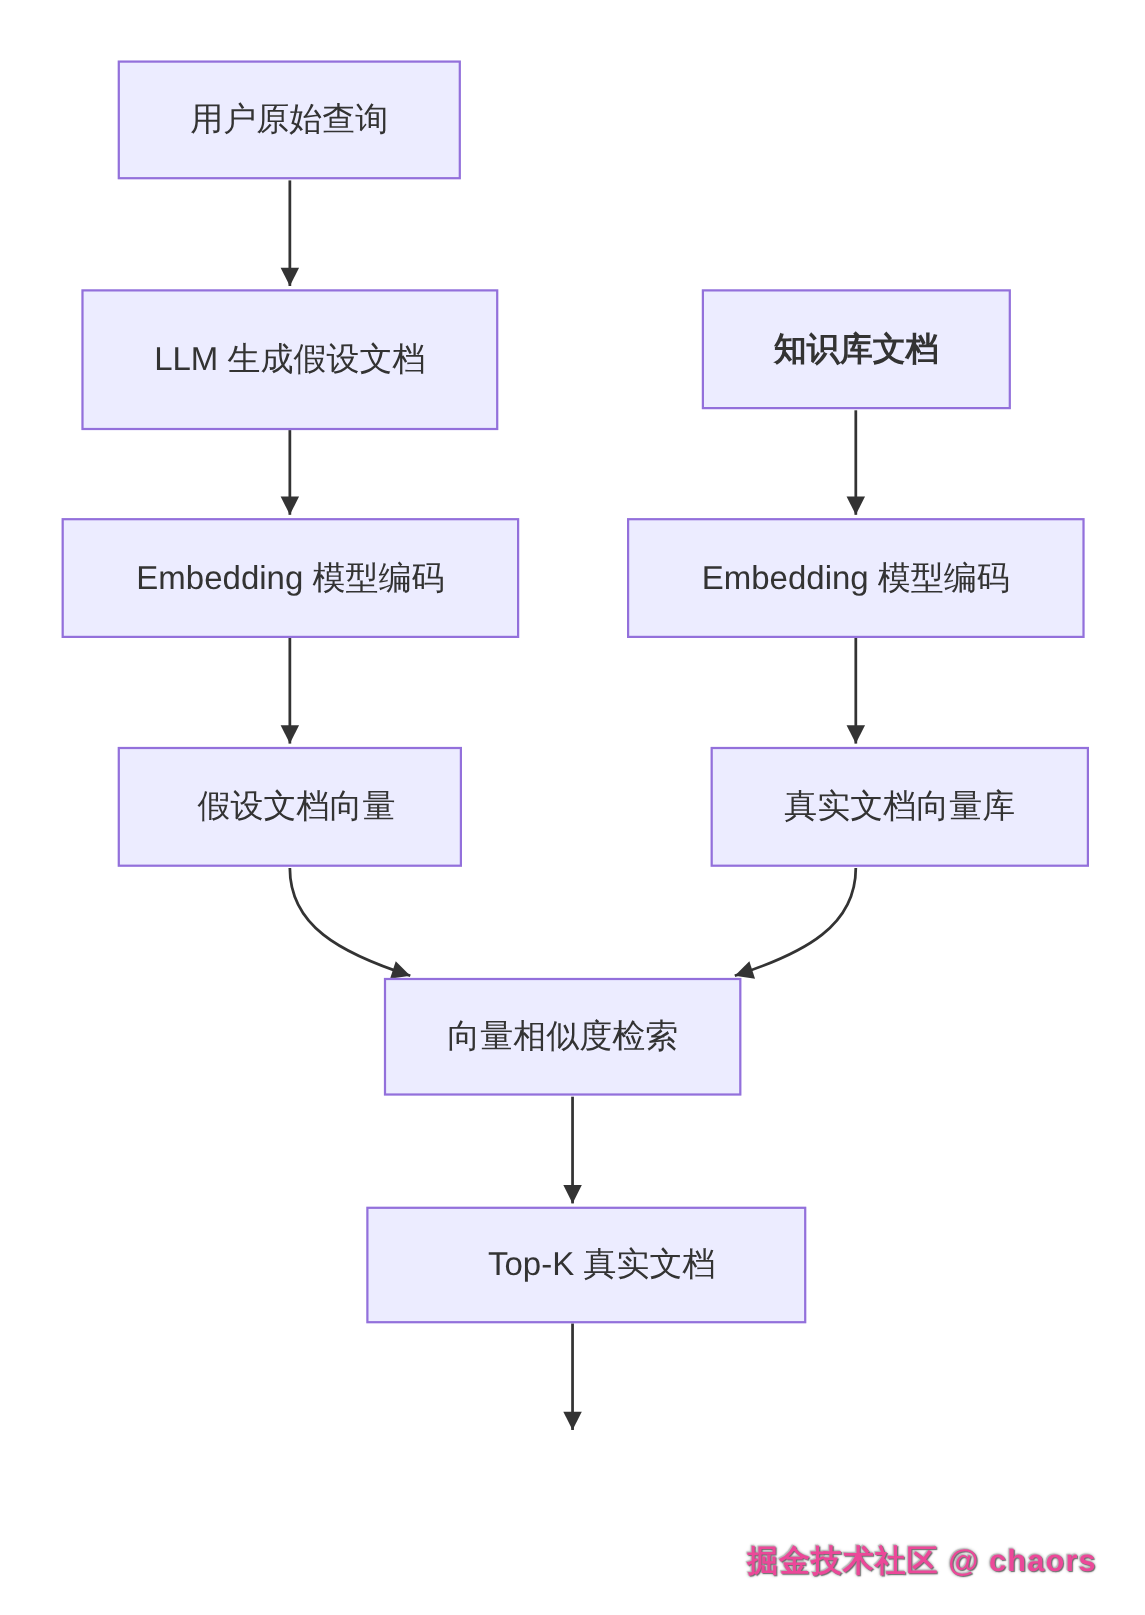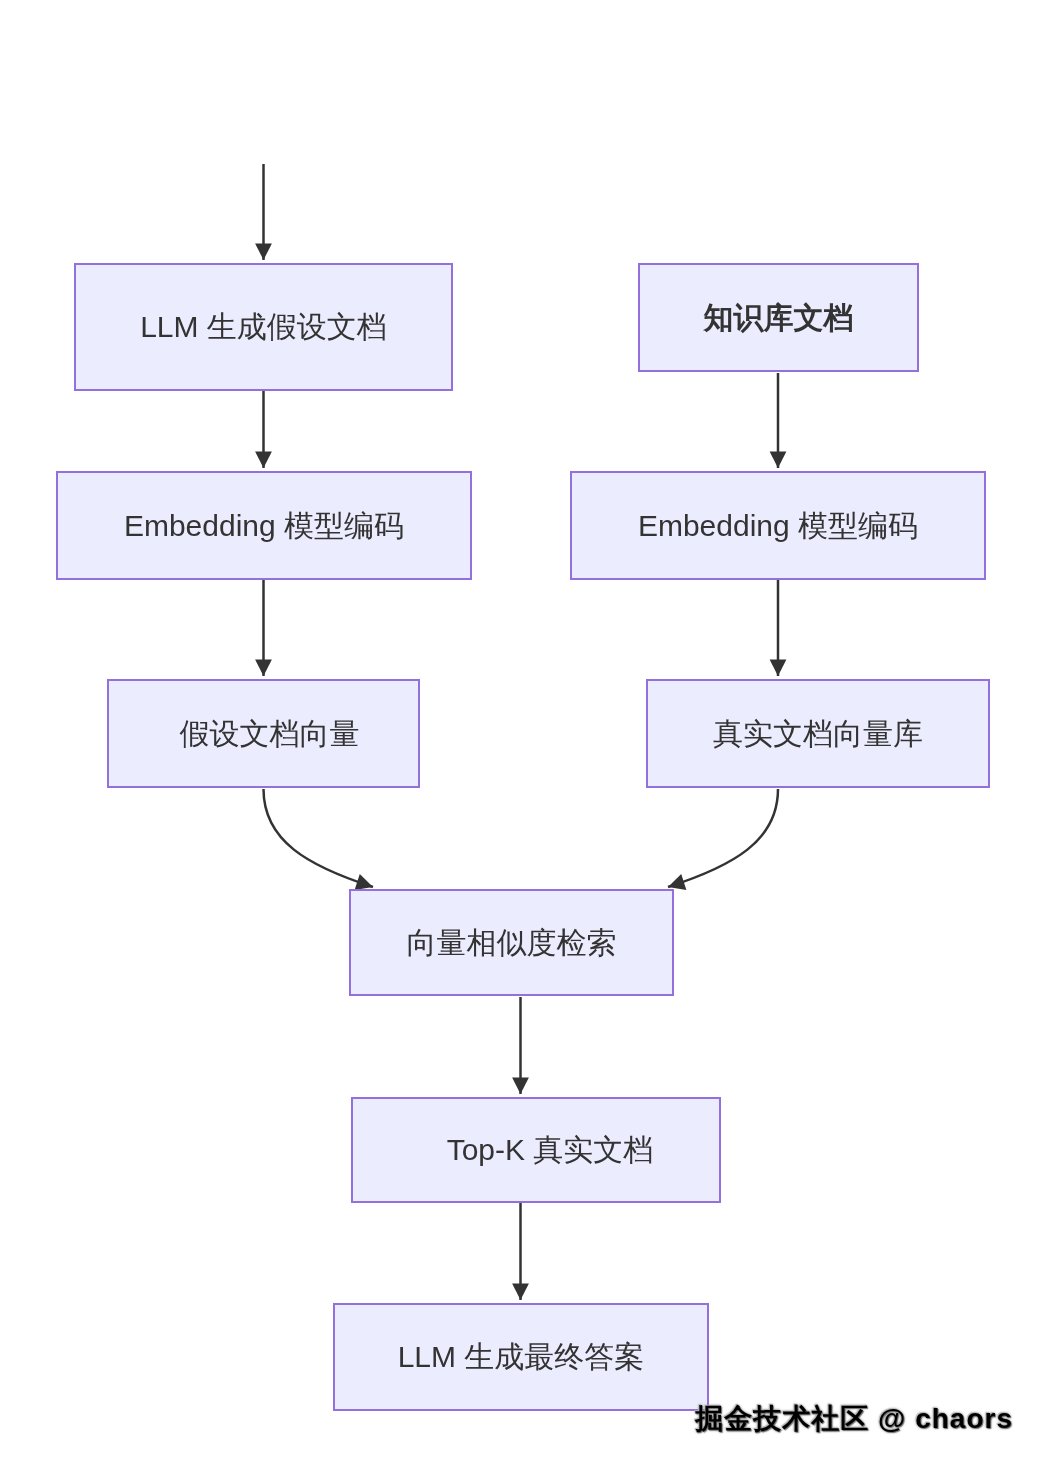--- a/index.html
+++ b/index.html
@@ -30,25 +30,25 @@
     line-height: 1.2;
     display: flex;
     align-items: center;
     justify-content: center;
     text-align: center;
     white-space: nowrap;
   }
 
   .watermark {
     position: absolute;
-    right: 28px;
+    right: 44px;
     bottom: 30px;
     font-size: 28px;
     font-weight: 700;
-    color: #000000;
+    color: #ec4899;
     letter-spacing: 1px;
     text-shadow:
       1px 1px 1px #6e6e6e,
       -1px -1px 1px #b5b5b5,
       0 0 3px #8a8a8a;
     white-space: nowrap;
   }
 </style>
 </head>
 <body>
@@ -67,34 +67,34 @@
       <path d="M778,373 V468" marker-end="url(#arrow)"></path>
       <path d="M263.5,580 V676" marker-end="url(#arrow)"></path>
       <path d="M778,580 V676" marker-end="url(#arrow)"></path>
       <path d="M263.5,789 C263.5,841 308,866 373,887" marker-end="url(#arrow)"></path>
       <path d="M778,789 C778,841 733,866 668,887" marker-end="url(#arrow)"></path>
       <path d="M520.5,997 V1094" marker-end="url(#arrow)"></path>
       <path d="M520.5,1203 V1300" marker-end="url(#arrow)"></path>
     </g>
   </svg>
 
+  <div class="node" style="left:107px; top:55px;  width:312px; height:108px;">用户原始查询</div>
 
   <div class="node" style="left:74px;  top:263px; width:379px; height:128px;">LLM 生成假设文档</div>
 
   <div class="node" style="left:638px; top:263px; width:281px; height:109px;font-weight:bold;">知识库文档</div>
 
   <div class="node" style="left:56px;  top:471px; width:416px; height:109px;">Embedding 模型编码</div>
 
   <div class="node" style="left:570px; top:471px; width:416px; height:109px;">Embedding 模型编码</div>
 
   <div class="node" style="left:107px; top:679px; width:313px; height:109px;padding-left:12px;">假设文档向量</div>
 
   <div class="node" style="left:606px; top:679px; width:344px; height:109px;margin-left:40px;">真实文档向量库</div>
 
   <div class="node" style="left:349px; top:889px; width:325px; height:107px;">向量相似度检索</div>
 
-  <div class="node" style="left:351px; top:1097px; width:370px; height:106px;padding-left:28px;">Top-K 真实文档</div>
+  <div class="node" style="left:333px; top:1097px; width:400px; height:106px;padding-left:28px;">Top-K 真实文档</div>
 
-  <div class="node" style="left:333px; top:1303px; width:376px; height:108px;">LLM 生成最终答案</div>
 
   <div class="watermark">掘金技术社区 @ chaors</div>
 
 </div>
 
 </body></html>

